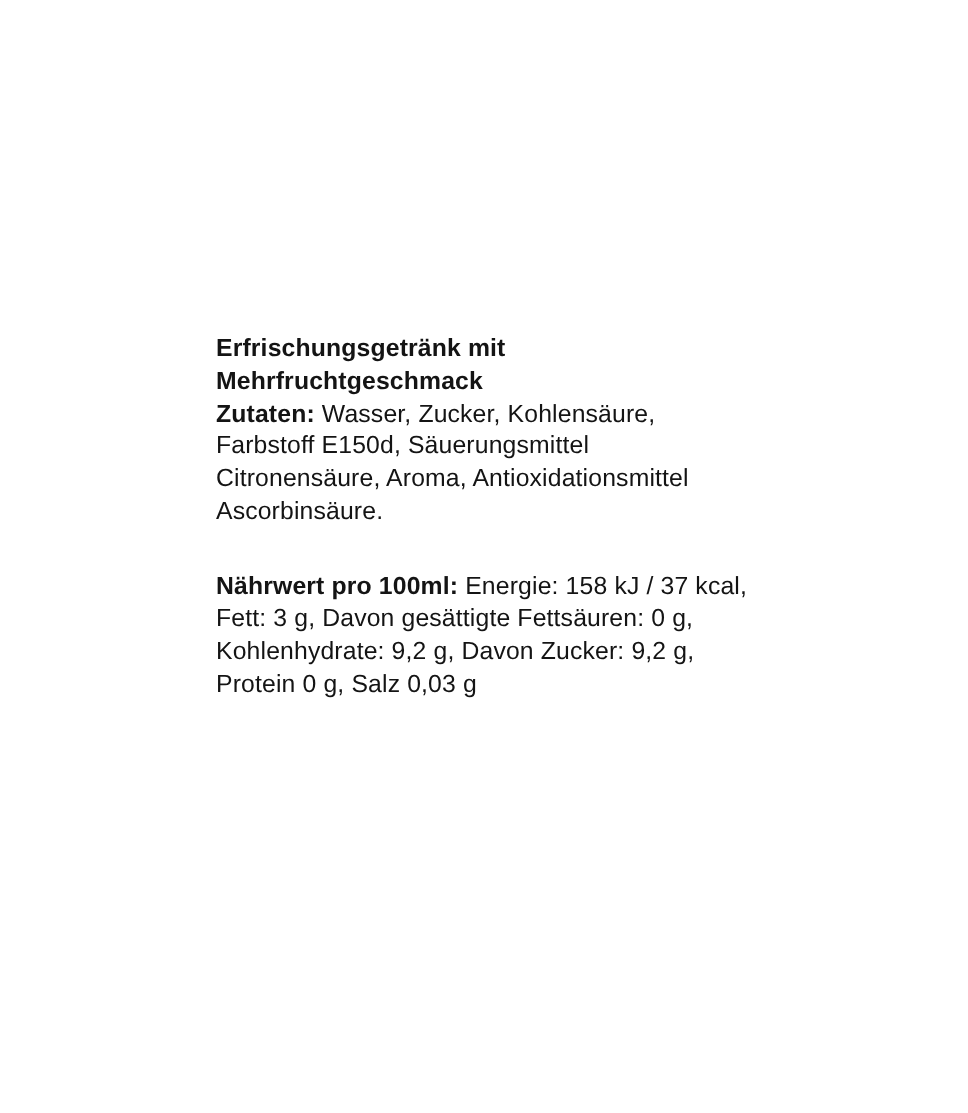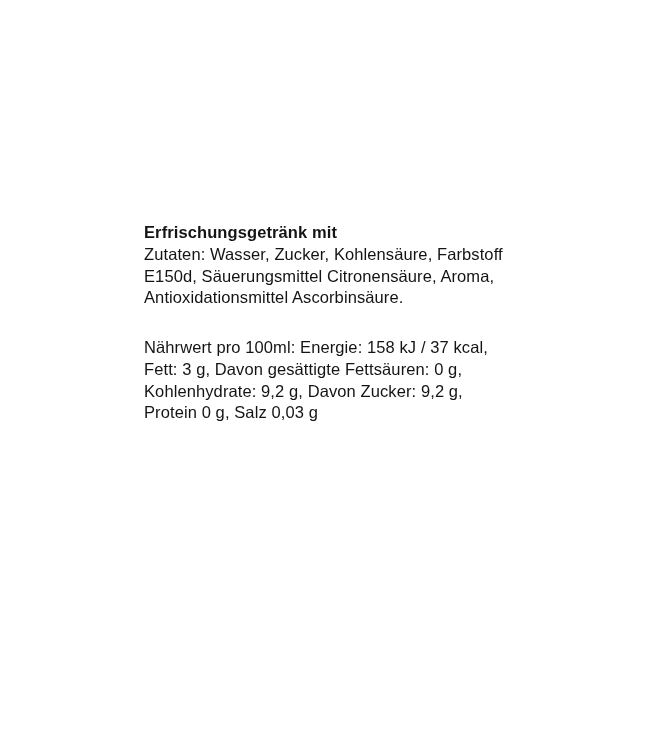--- a/index.html
+++ b/index.html
@@ -35,38 +35,39 @@
     color: #141414;
     margin: 0;
   }
   .para + .para {
     margin-top: 0;
   }
   .gap {
     height: 28px;
   }
   .bold {
-    font-weight: normal;
+    font-weight: bold;
   }
   .flow {
     display: inline;
   }
   .title-line {
     display: block;
     font-weight: bold;
   }
 </style>
 </head>
 <body>
 
 <div class="label-sheet">
   <div class="label-block">
 
     <p class="para">
       <span class="title-line">Erfrischungsgetränk mit</span>
+      <span class="title-line">Mehrfruchtgeschmack</span>
     </p>
 
     <p class="para">
       <span class="bold flow">Zutaten:</span><span class="flow"> Wasser, Zucker, Kohlensäure, Farbstoff E150d, Säuerungsmittel Citronensäure, Aroma, Antioxidationsmittel Ascorbinsäure.</span>
     </p>
 
     <div class="gap"></div>
 
     <p class="para">
       <span class="bold flow">Nährwert pro 100ml:</span><span class="flow"> Energie: 158 kJ / 37 kcal, Fett: 3 g, Davon gesättigte Fettsäuren: 0 g, Kohlenhydrate: 9,2 g, Davon Zucker: 9,2 g, Protein 0 g, Salz 0,03 g</span>

